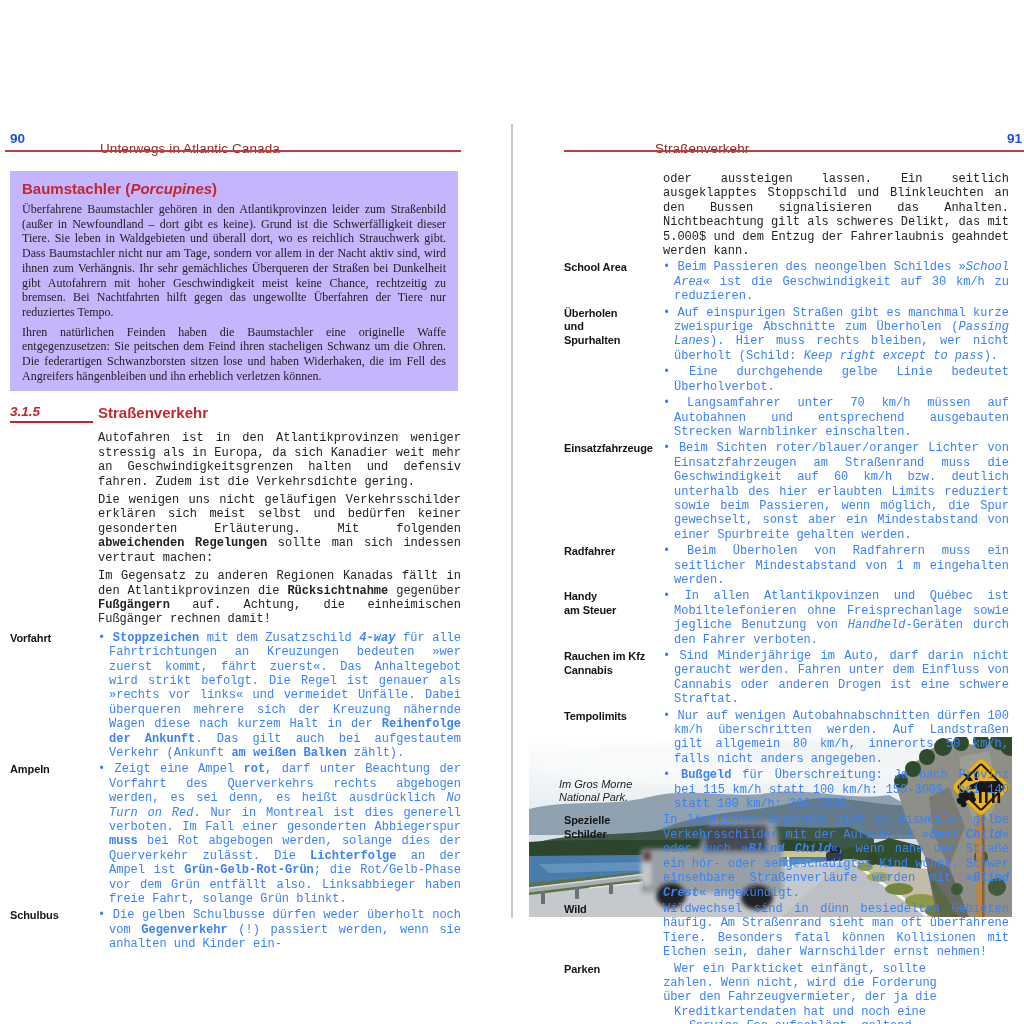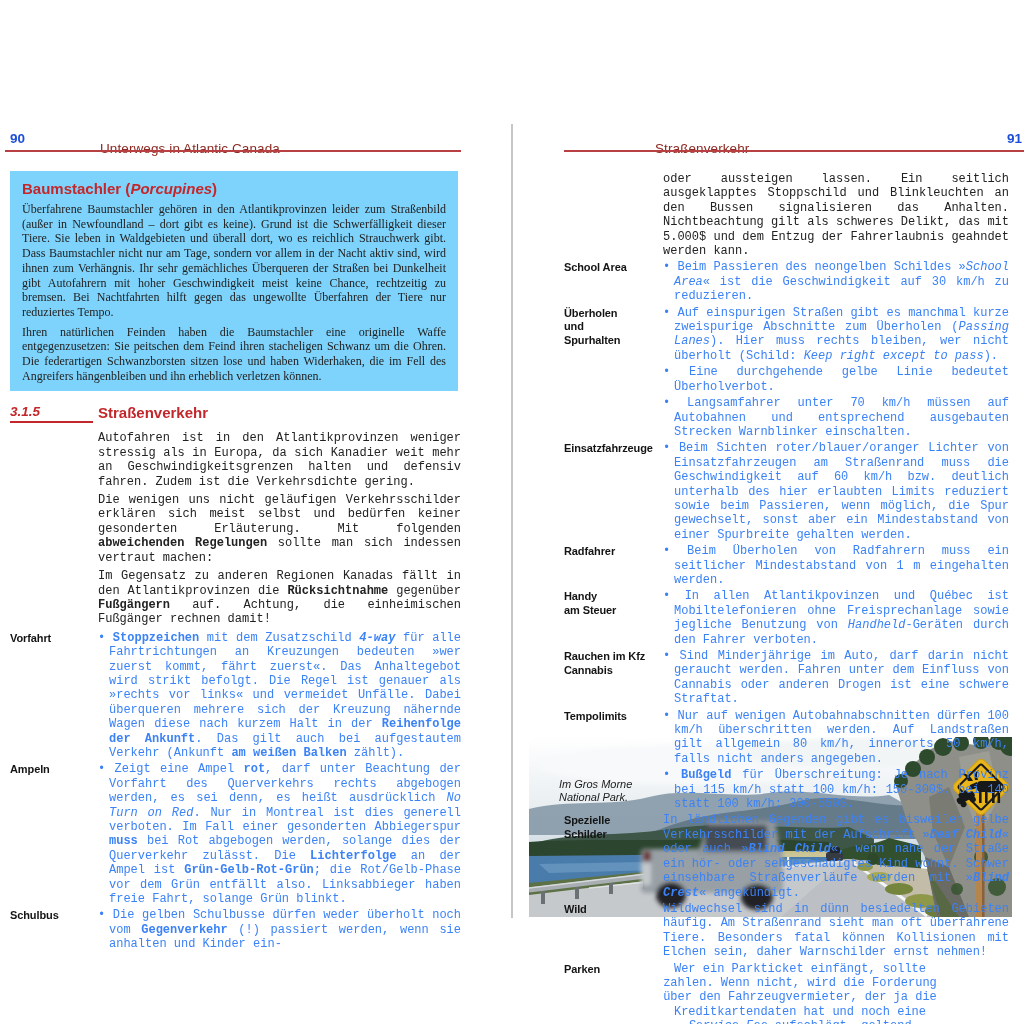--- a/index.html
+++ b/index.html
@@ -17,21 +17,21 @@
   .page-header{position:relative;height:24px;}
   .page-num{position:absolute;top:3px;font-weight:bold;font-size:13.5px;color:#1d4ed8;}
   .header-title{position:absolute;top:13px;font-weight:normal;font-size:13.5px;color:#8d2a22;letter-spacing:.1px;}
   .page-left .page-num{left:5px;}
   .page-left .header-title{left:95px;}
   .page-right .header-title{left:140px;}
   .page-right .page-num{right:2px;}
   .header-rule{position:absolute;left:0;right:0;bottom:0;height:2.5px;background:#b94042;}
   .page-right .header-rule{left:49px;}
 
-  .infobox{margin:19px 3px 0 5px;background:#7dd3fc;padding:7px 12px 3px 12px;}
+  .infobox{margin:19px 3px 0 5px;background:#c4b5fd;padding:7px 12px 3px 12px;}
   .infobox-title{font-size:15px;font-weight:bold;color:#c3272b;margin:2px 0 5px 0;}
   .box-para{font-family:"Liberation Serif",serif;font-size:12px;line-height:14.7px;
             color:#222;text-align:justify;margin:0 0 5px 0;}
 
   .section-head{position:relative;margin-top:13px;height:20px;}
   .section-num{position:absolute;left:5px;top:0;width:83px;font-size:13.5px;font-weight:bold;
                color:#c3272b;border-bottom:2px solid #c3272b;padding-bottom:2px;font-style:italic;}
   .section-title{position:absolute;left:93px;top:0;font-size:15px;font-weight:bold;color:#c3272b;}
 
   .left-paras{margin:7px 0 0 93px;}

